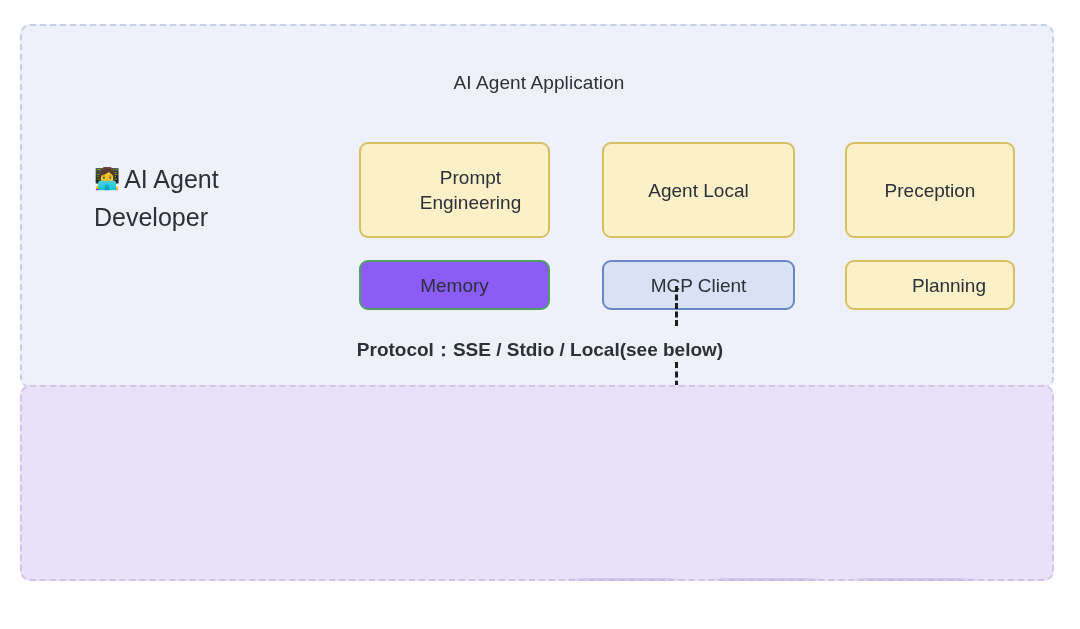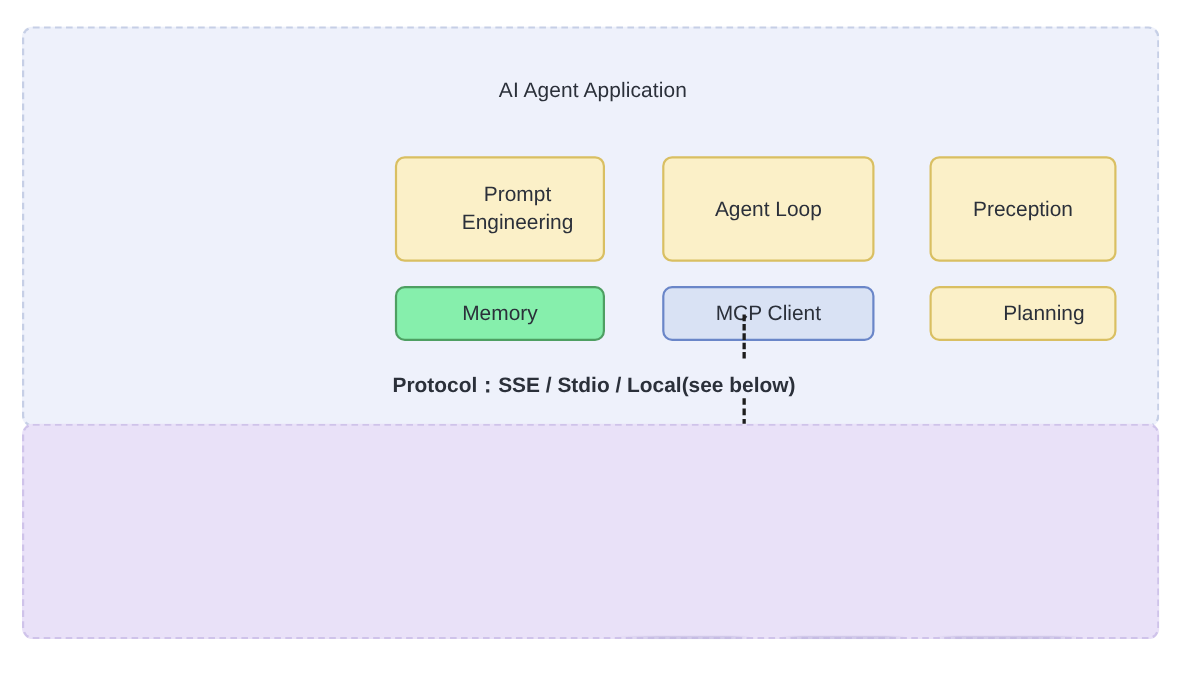--- a/index.html
+++ b/index.html
@@ -100,21 +100,21 @@
     display: flex;
     align-items: center;
     justify-content: center;
     text-align: center;
     font-size: 19px;
     line-height: 25px;
     color: #2b303a;
     white-space: pre-line;
   }
   .node.yellow { background: #fbf0c8; border-color: #d9bf62; }
-  .node.green  { background: #86efac; border-color: #4e9f62; }
+  .node.green  { background: #8b5cf6; border-color: #4e9f62; }
   .node.blue   { background: #d9e2f4; border-color: #6a86c8; }
 
   #node-prompt   { left: 337px; top: 116px; width: 191px; height: 96px; padding-left: 32px; }
   #node-loop     { left: 580px; top: 116px; width: 193px; height: 96px; }
   #node-percep   { left: 823px; top: 116px; width: 170px; height: 96px; }
   #node-memory   { left: 337px; top: 234px; width: 191px; height: 50px; }
   #node-mcpcli   { left: 580px; top: 234px; width: 193px; height: 50px; }
   #node-planning { left: 823px; top: 234px; width: 170px; height: 50px; padding-left: 38px; }
 
   
@@ -149,25 +149,27 @@
     font-weight: bold;
   }
 </style>
 </head>
 <body>
 
 <div id="zone-agent" class="zone">
 
   <div id="zone-title">AI Agent Application</div>
 
+  <div id="role-agent" class="role-label"><span class="role-emoji">👩‍💻</span><span>AI Agent
+Developer</span></div>
 
   <div id="node-prompt" class="node yellow">Prompt
 Engineering</div>
 
-  <div id="node-loop" class="node yellow">Agent Loop</div>
+  <div id="node-loop" class="node yellow">Agent Local</div>
 
   <div id="node-percep" class="node yellow">Preception</div>
 
   <div id="node-memory" class="node green">Memory</div>
 
   <div id="node-mcpcli" class="node blue">MCP Client</div>
 
   <div id="node-planning" class="node yellow">Planning</div>
 </div>
 

